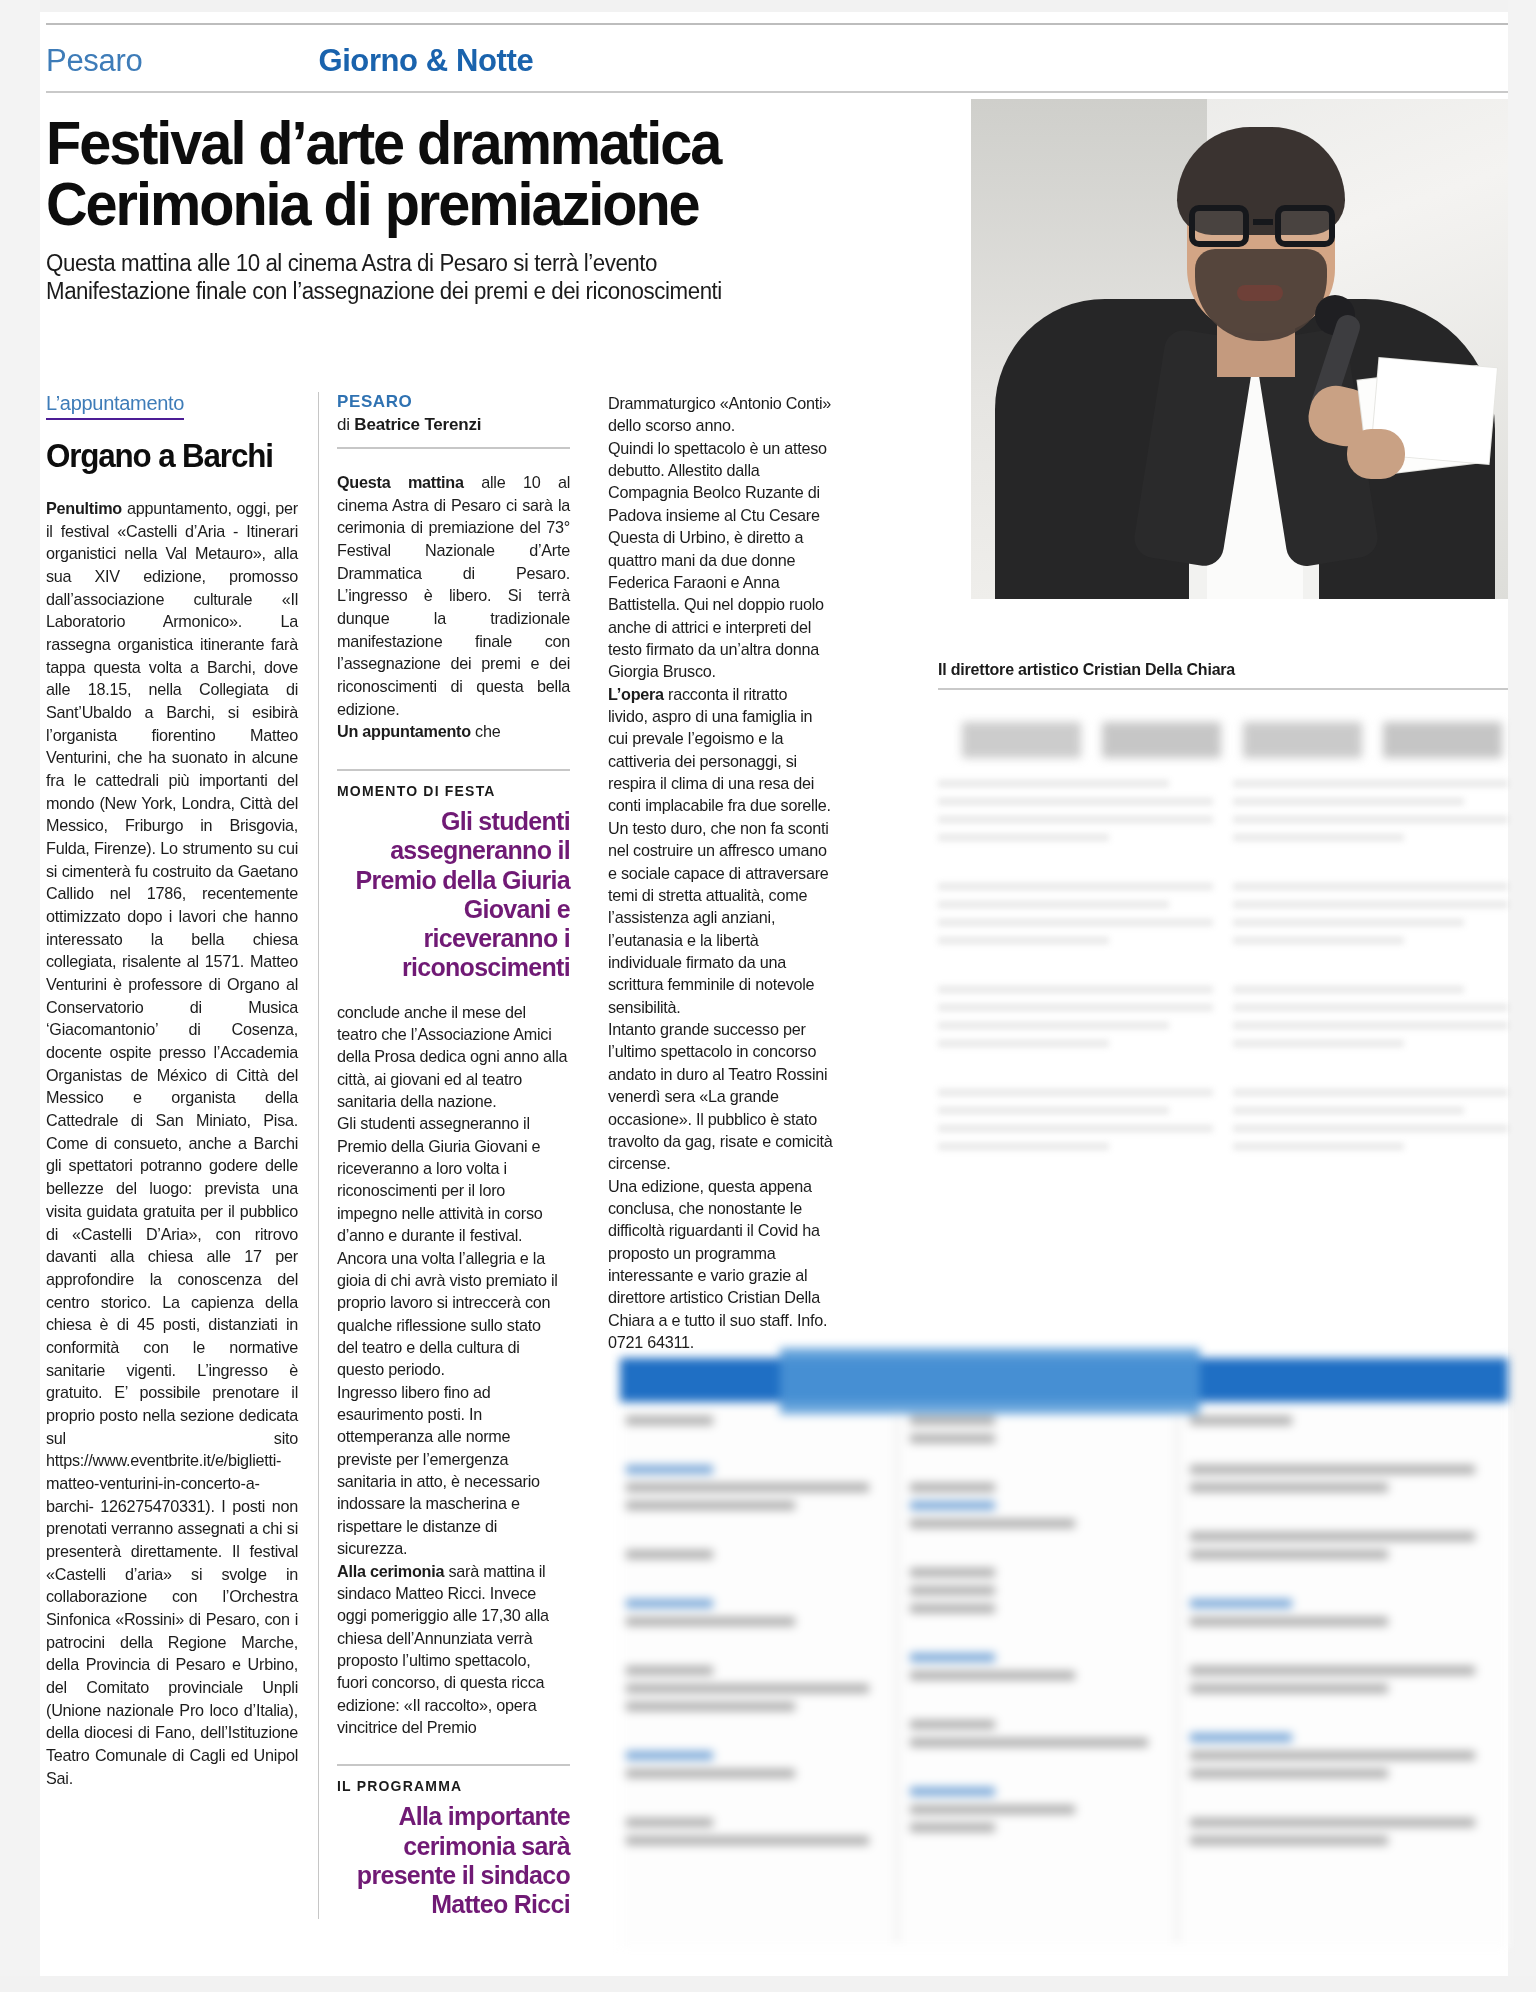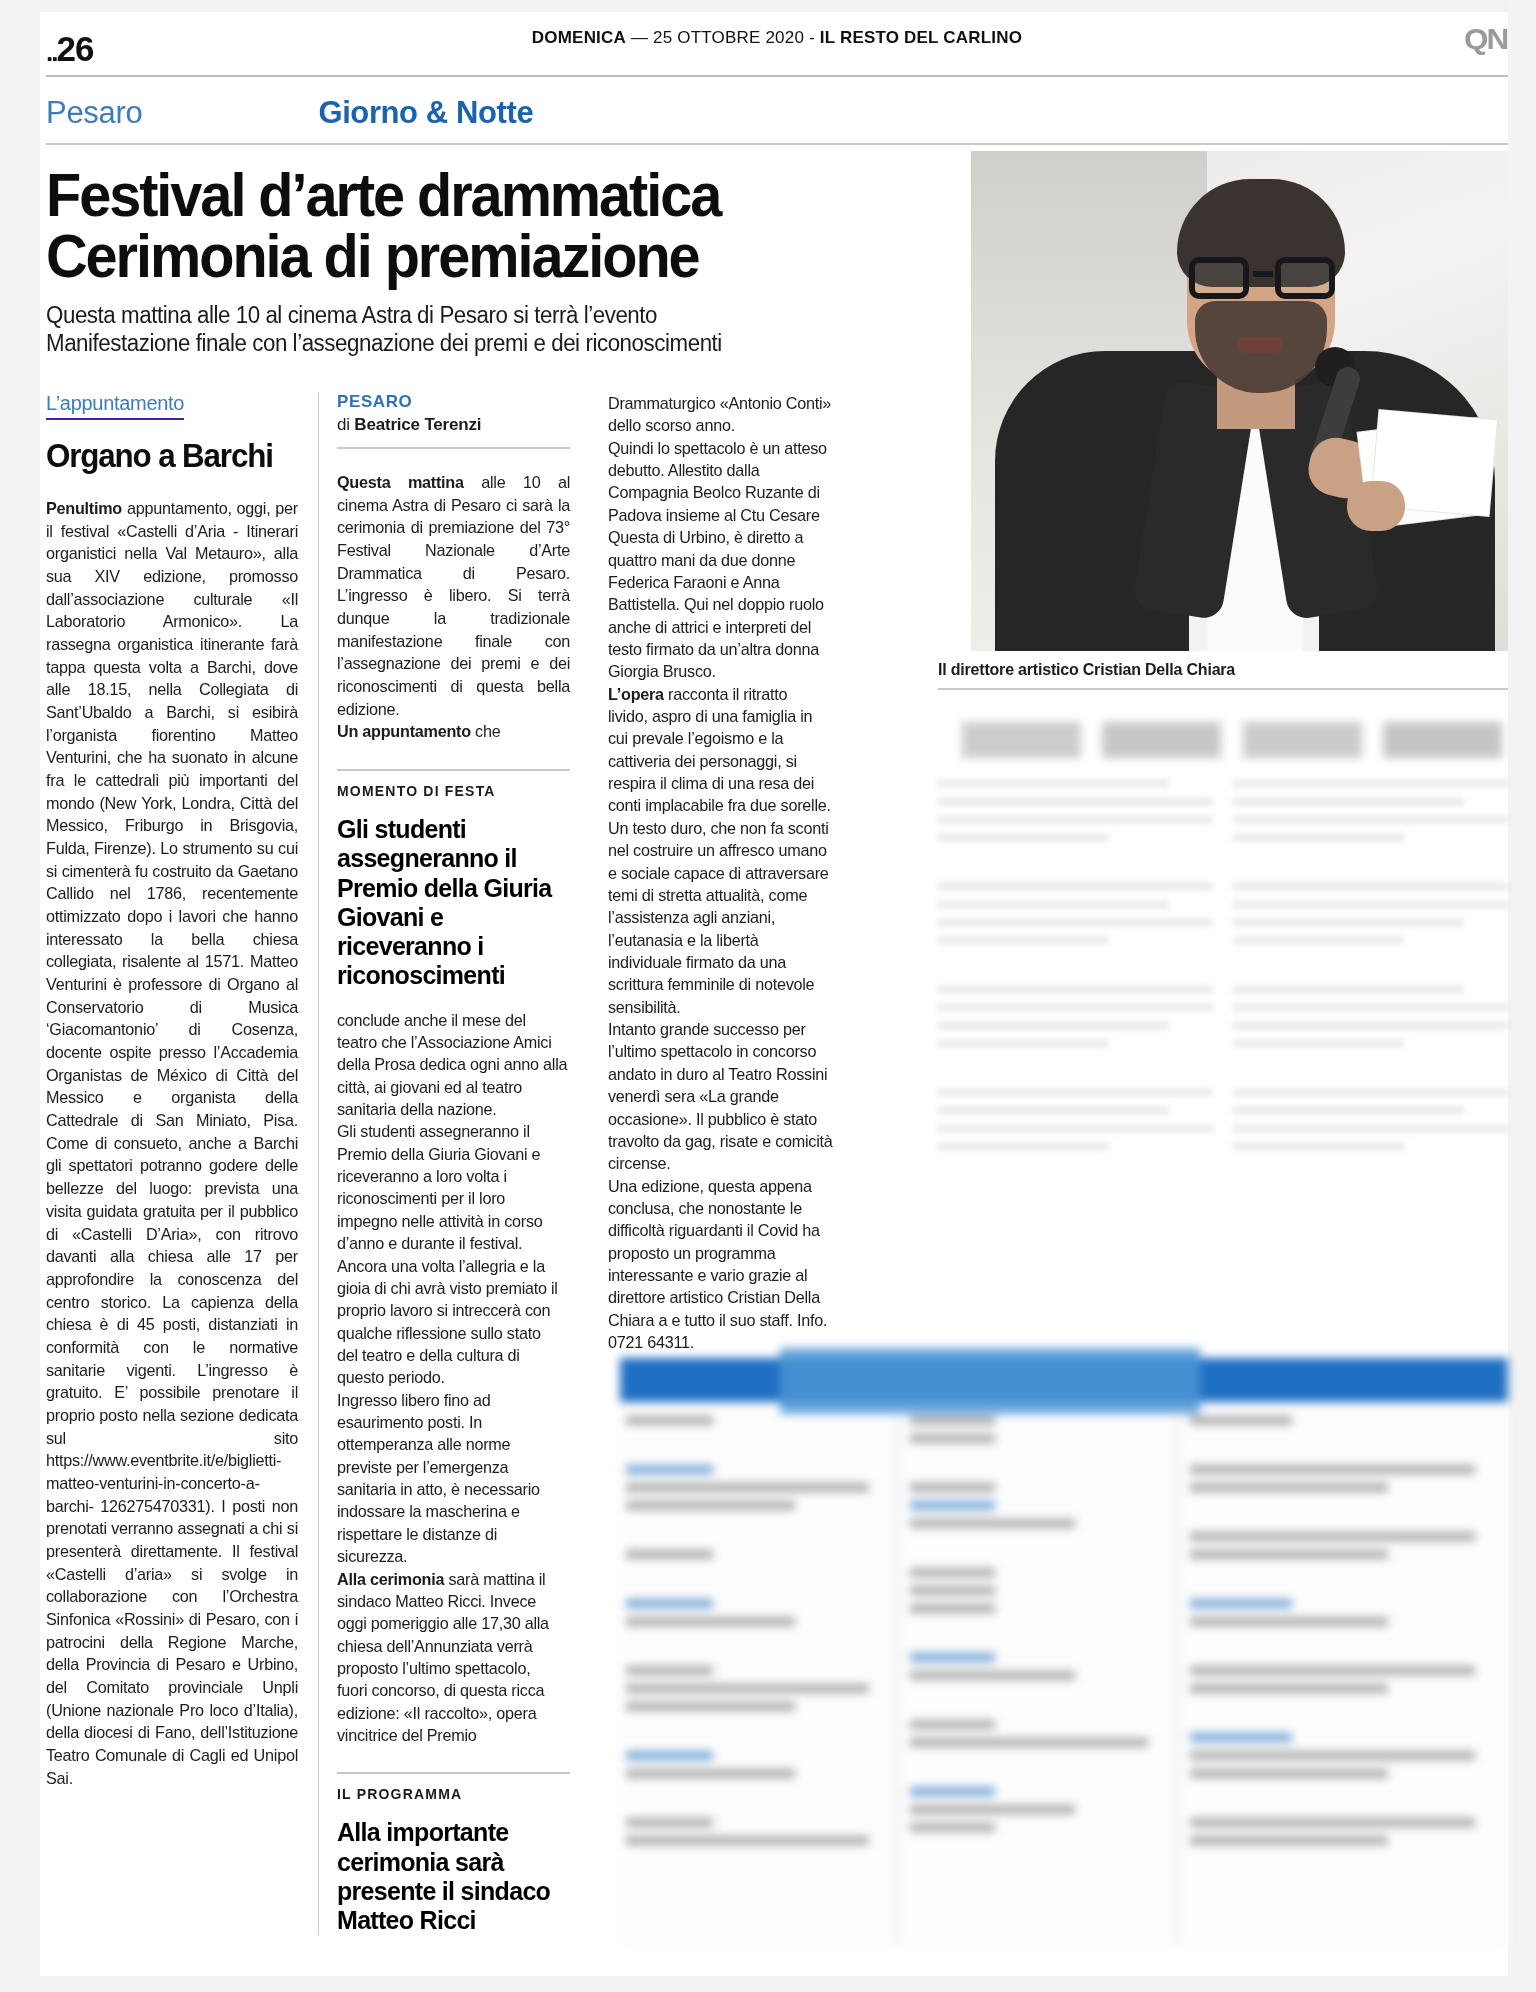--- a/index.html
+++ b/index.html
@@ -152,23 +152,24 @@
   .body b { font-weight:bold; }
 
   .src-label { font-size:17px; font-weight:bold; color:#2f72b2; letter-spacing:0.6px; }
   .src-by { font-size:17px; color:#1b1b1b; margin-top:3px; letter-spacing:-0.2px; }
   .src-by b { font-weight:bold; }
   .src-rule { height:2px; background:#c7c7c7; margin-top:12px; }
 
   .box-rule { height:2px; background:#c7c7c7; margin-top:26px; margin-bottom:12px; }
   .box-kicker { font-size:14px; font-weight:bold; letter-spacing:1.2px; color:#1b1b1b; }
   .box-title {
-    margin-top:16px;
-    font-size:25px; font-weight:bold; line-height:1.17; color:#000000;
+    margin-top:8px;
+    font-size:25px; font-weight:bold; line-height:1.17; color:#701a75;
     letter-spacing:-0.7px;
+    text-align:right;
   }
   .box-body { margin-top:18px; font-size:16.2px; line-height:1.38; color:#1c1c1c; letter-spacing:-0.25px; }
   .box-body .ln { display:block; }
   .col3 .body3 { margin-top:0; font-size:16.2px; line-height:1.38; color:#1c1c1c; letter-spacing:-0.25px; }
   .col3 .body3 .ln { display:block; }
 
   
   .blur-title {
     position:absolute; left:962px; top:722px; width:540px; height:36px;
     filter:blur(5px); opacity:.5;
@@ -205,29 +206,20 @@
 <body>
 
 <div class="page">
   <div class="topstrip"></div>
   <div class="leftstrip"></div>
   <div class="rightstrip"></div>
   <div class="botstrip"></div>
 
   <div class="inner">
 
-    <div class="masthead">
-      <div class="folio">
-        <span class="dots">..</span><span>26</span>
-      </div>
-      <div class="dateline">
-        <span>DOMENICA</span><span class="light"> — 25 OTTOBRE 2020 - </span><span>IL RESTO DEL CARLINO</span>
-      </div>
-      <div class="qnlogo">QN</div>
-    </div>
     <div class="rule-thin"></div>
 
     <div class="sectionbar">
       <div class="city">Pesaro</div>
       <div class="section">Giorno &amp; Notte</div>
     </div>
     <div class="rule-section"></div>
 
     <div class="headwrap">
       <div class="headline">

